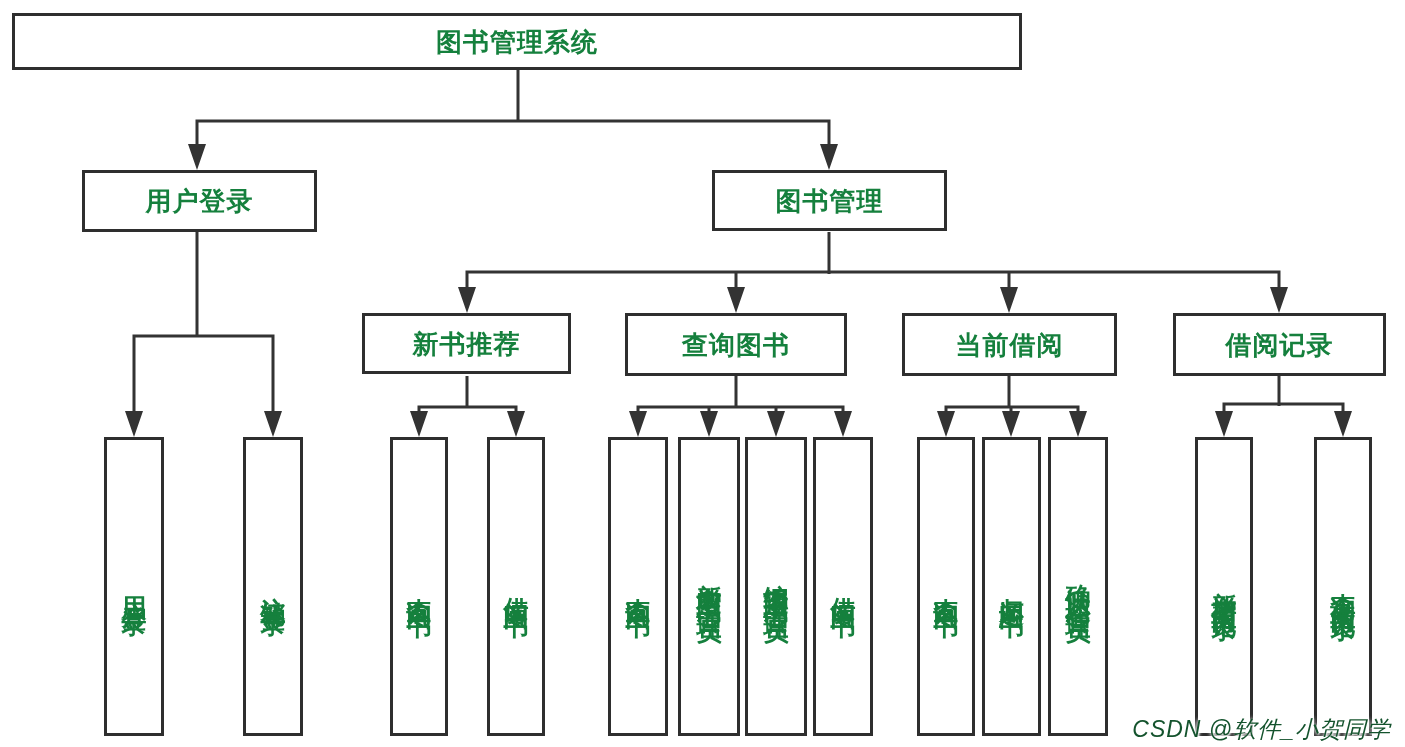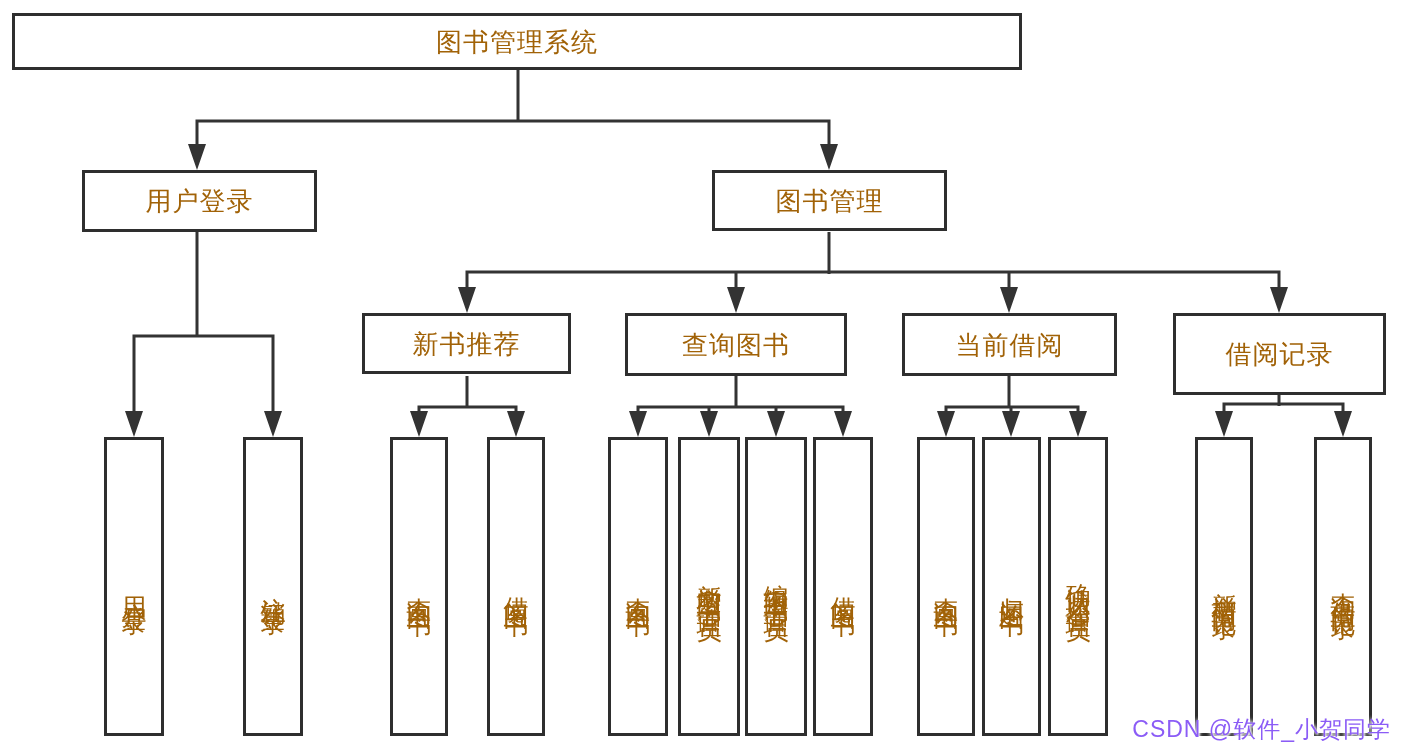--- a/index.html
+++ b/index.html
@@ -12,56 +12,58 @@
   }
   #wires{position:absolute;left:0;top:0;pointer-events:none;}
   .box{
     position:absolute;
     box-sizing:border-box;
     border:3px solid #2e2e2e;
     background:#ffffff;
     display:flex;
     align-items:center;
     justify-content:center;
-    color:#a16207;
+    color:#15803d;
     font-size:26px;
     line-height:1;
     text-align:center;
     white-space:nowrap;
+    font-weight:bold;
   }
   .h{letter-spacing:1px;}
   .v{
     writing-mode:vertical-rl;
     text-orientation:mixed;
     letter-spacing:5px;
     font-size:25px;
   }
   .root{left:12px;top:13px;width:1010px;height:57px;}
   .l2a{left:82px;top:170px;width:235px;height:62px;}
   .l2b{left:712px;top:170px;width:235px;height:61px;}
   .l3a{left:362px;top:313px;width:209px;height:61px;}
   .l3b{left:625px;top:313px;width:222px;height:63px;}
   .l3c{left:902px;top:313px;width:215px;height:63px;text-align:right;}
-  .l3d{left:1173px;top:313px;width:213px;height:82px;}
+  .l3d{left:1173px;top:313px;width:213px;height:63px;}
   .leaf{top:437px;height:299px;}
   .f1{left:104px;width:60px;}  .f2{left:243px;width:60px;}
   .f3{left:390px;width:58px;}  .f4{left:487px;width:58px;}
   .f5{left:608px;width:60px;}  .f6{left:678px;width:62px;}
   .f7{left:745px;width:62px;}  .f8{left:813px;width:60px;}
   .f9{left:917px;width:58px;}  .f10{left:982px;width:59px;}
   .f11{left:1048px;width:60px;} .f12{left:1195px;width:58px;}
   .f13{left:1314px;width:58px;}
   .watermark{
     position:absolute;
     right:14px;bottom:2px;
     font-size:23px;
-    color:#8b5cf6;
+    color:#14532d;
     letter-spacing:1px;
     z-index:5;
     text-shadow:0 0 4px #fff,0 0 4px #fff,1px 1px 2px #fff;
+    font-style:italic;
   }
 </style>
 </head>
 <body>
 
 <div id="stage">
 
   <svg id="wires" width="1405" height="747" viewBox="0 0 1405 747">
     <path d="M518,70 V122 M197,148 V121 H829 V148 M197,232 V337 M134,413 V336 H273 V413 M829,232 V274 M467,290 V272 H1279 V290 M736,272 V290 M1009,272 V290 M467,376 V408 M419,414 V407 H516 V414 M736,376 V408 M638,414 V407 H843 V414 M709,407 V414 M776,407 V414 M1009,376 V408 M946,414 V407 H1078 V414 M1011,407 V414 M1279,376 V406 M1224,413 V404 H1343 V413" fill="none" stroke="#333333" stroke-width="3"></path>
     <path d="M188,144 L206,144 L197,170 Z M820,144 L838,144 L829,170 Z M125,411 L143,411 L134,437 Z M264,411 L282,411 L273,437 Z M458,287 L476,287 L467,313 Z M727,287 L745,287 L736,313 Z M1000,287 L1018,287 L1009,313 Z M1270,287 L1288,287 L1279,313 Z M410,411 L428,411 L419,437 Z M507,411 L525,411 L516,437 Z M629,411 L647,411 L638,437 Z M700,411 L718,411 L709,437 Z M767,411 L785,411 L776,437 Z M834,411 L852,411 L843,437 Z M937,411 L955,411 L946,437 Z M1002,411 L1020,411 L1011,437 Z M1069,411 L1087,411 L1078,437 Z M1215,411 L1233,411 L1224,437 Z M1334,411 L1352,411 L1343,437 Z" fill="#333333"></path>

